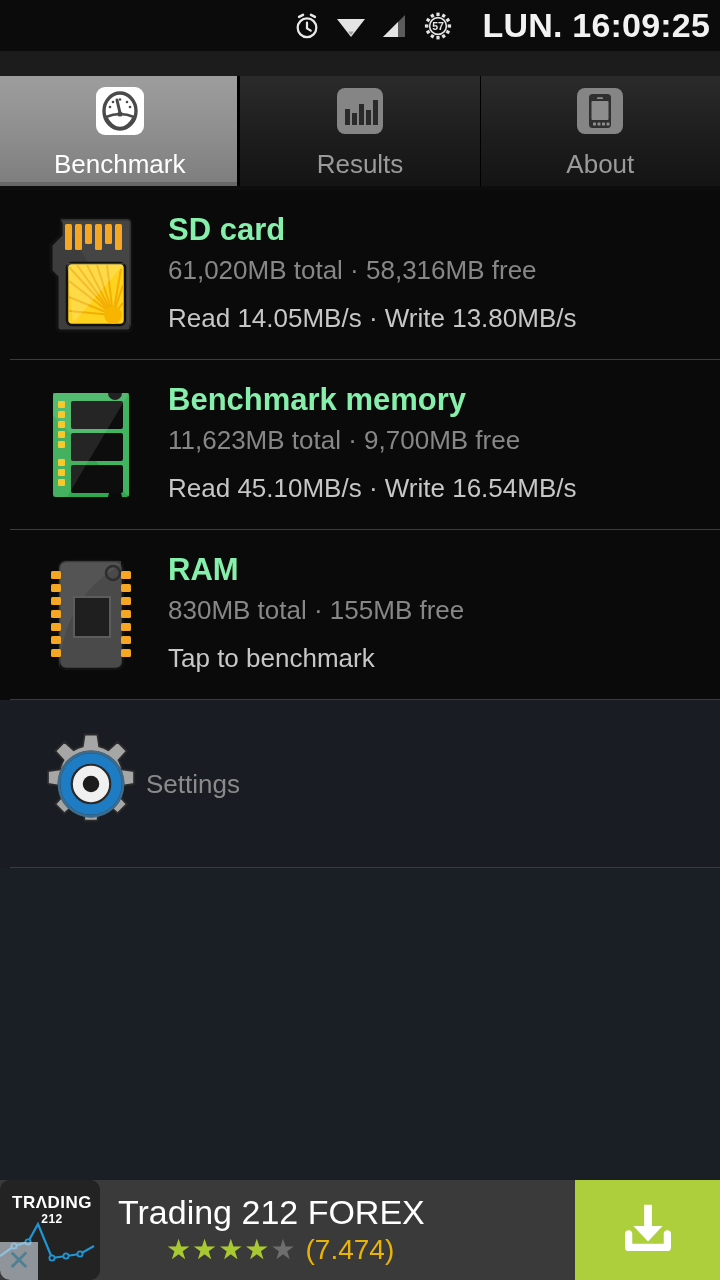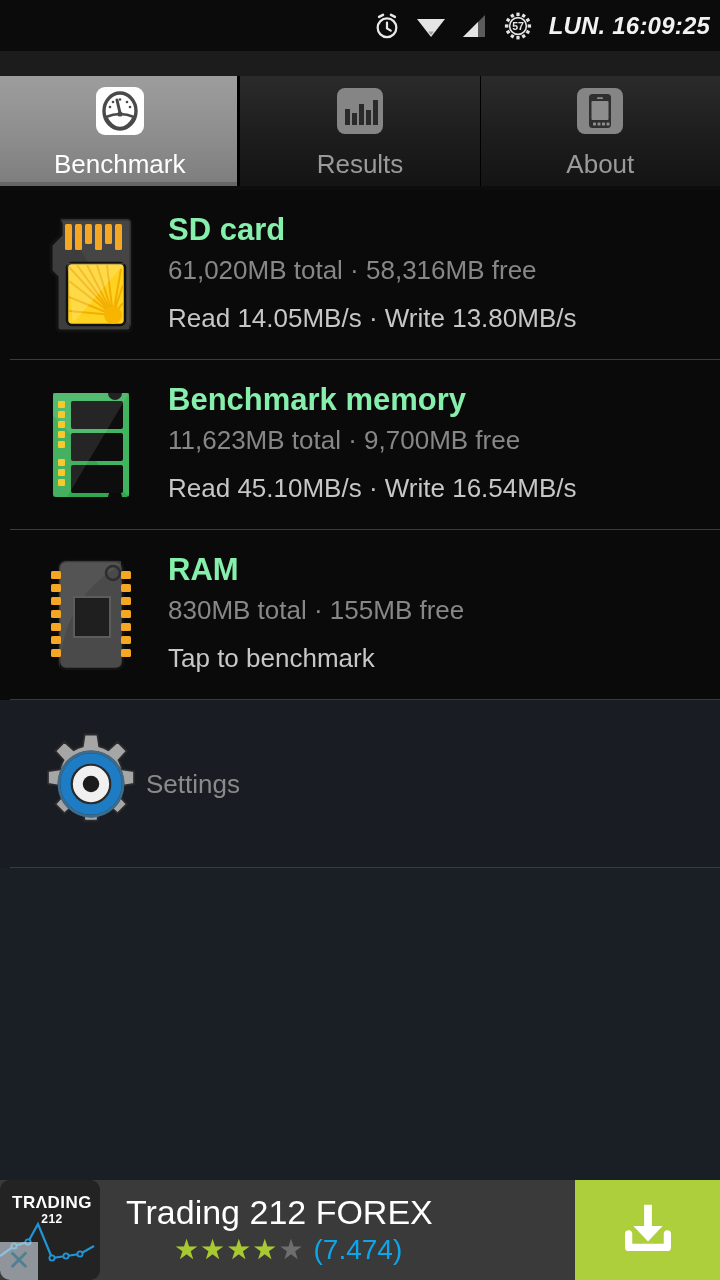--- a/index.html
+++ b/index.html
@@ -16,22 +16,22 @@
     background:#0b0b0b;
     display:flex; align-items:center; justify-content:flex-end;
     padding-right:10px; gap:14px;
   }
   .sb-icon { display:flex; align-items:center; justify-content:center; }
   .sb-clock { width:28px; height:28px; }
   .sb-wifi  { width:32px; height:26px; }
   .sb-sig   { width:28px; height:26px; }
   .sb-batt  { width:30px; height:30px; position:relative; }
   .sb-time {
-    color:#f2f2f2; font-size:24px; font-weight:bold; font-style:italic;
-    letter-spacing:.2px; margin-left:2px;
+    color:#f2f2f2; font-size:34px; font-weight:bold; 
+    letter-spacing:.2px; margin-left:16px;
   }
 
   
   .tabbar { height:135px; width:100%; display:flex; background:#1c1c1c; }
   .tab {
     flex:1 1 0; position:relative;
     display:flex; flex-direction:column; align-items:center; justify-content:center;
     gap:10px;
     background:linear-gradient(to bottom,#2b2b2b 0%,#1d1d1d 55%,#141414 100%);
     border-right:1px solid #000;
@@ -84,27 +84,27 @@
     position:absolute; top:13px; left:4px; right:0; text-align:center;
     color:#fff; font-size:17px; font-weight:bold; letter-spacing:.5px; line-height:1.15;
   }
   .ad-logo-txt small { display:block; font-size:12px; }
   .ad-close {
     position:absolute; left:0; bottom:0; width:38px; height:38px;
     background:rgba(210,220,228,.62);
     display:flex; align-items:center; justify-content:center;
     color:#4e7f93; font-size:28px; line-height:1;
   }
-  .ad-body { flex:1; display:flex; flex-direction:column; justify-content:center; padding-left:26px; gap:2px; }
+  .ad-body { flex:1; display:flex; flex-direction:column; justify-content:center; padding-left:18px; gap:2px; }
   .ad-title { color:#ffffff; font-size:34px; line-height:1.1; }
   .ad-meta  { display:flex; align-items:center; gap:10px; padding-left:48px; }
   .stars { display:flex; gap:1px; font-size:28px; line-height:1; }
   .star-on  { color:#a9c932; }
   .star-off { color:#6e6e6e; }
-  .ad-count { color:#0ea5e9; font-size:28px; }
+  .ad-count { color:#eab308; font-size:28px; }
   .ad-cta {
     width:145px; min-width:145px;
     background:#aecf3c; display:flex; align-items:center; justify-content:center;
   }
 </style>
 </head>
 <body>
 
 <div class="statusbar">
 

